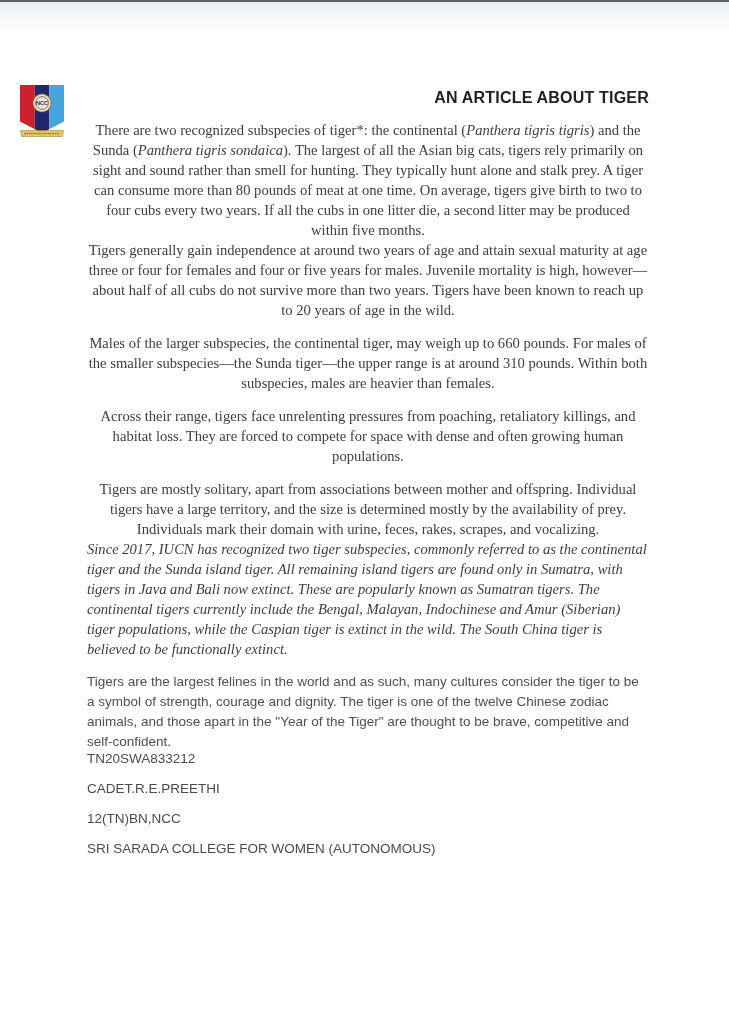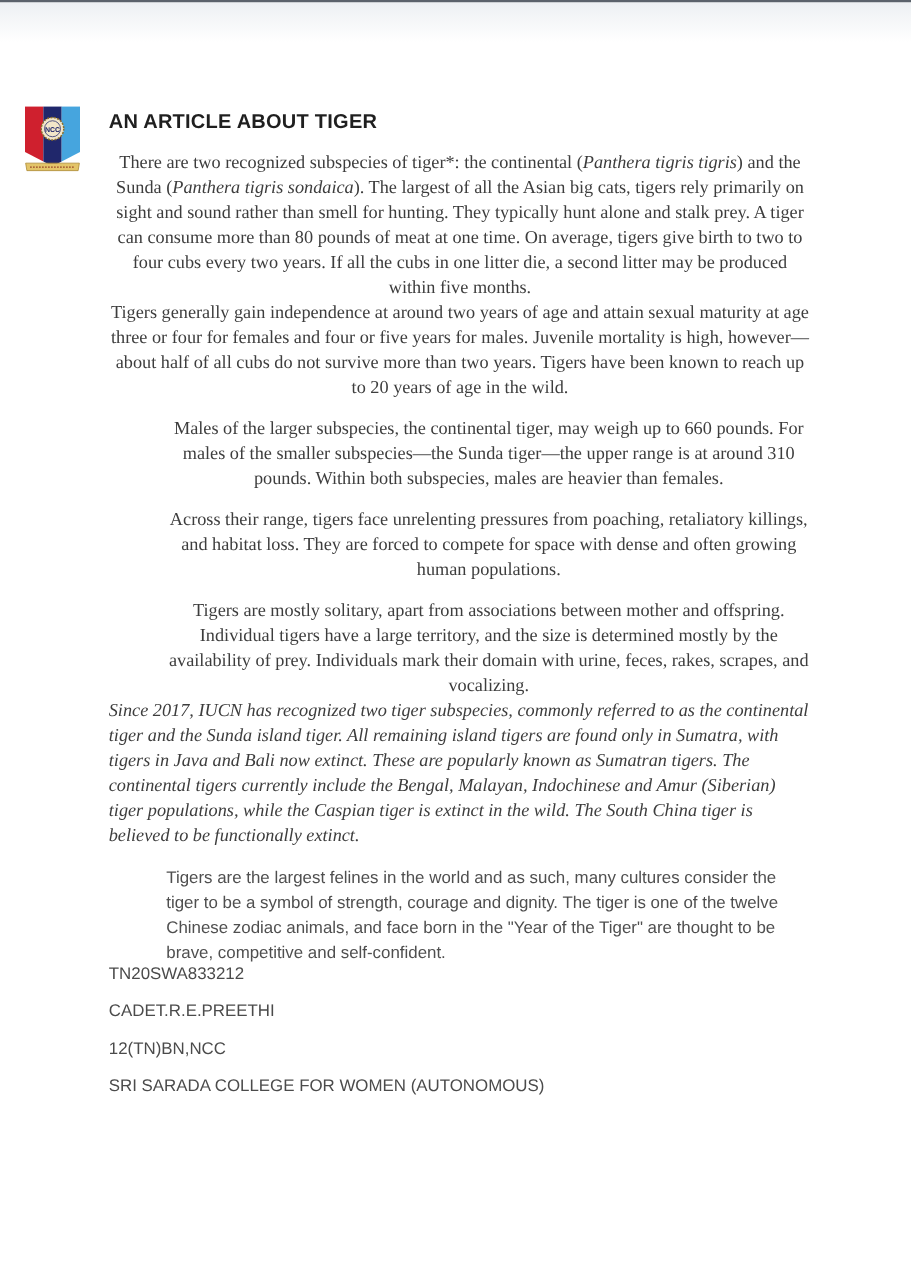--- a/index.html
+++ b/index.html
@@ -22,21 +22,21 @@
   }
   .logo {
     position: absolute; left: 19px; top: 84px;
     width: 46px; height: 54px;
   }
   .content {
     position: absolute; left: 87px; top: 84px; width: 562px;
   }
   .title {
     margin: 4px 0 12px 0;
-    text-align: left;
+    text-align: right;
     font-family: "Liberation Sans", sans-serif;
     font-size: 16px;
     font-weight: bold;
     letter-spacing: 0.2px;
     color: #1f1f1f;
     line-height: 20px;
   }
   .para { margin: 0; }
   .para.serif {
     font-family: "Liberation Serif", serif;
@@ -52,21 +52,21 @@
     font-size: 14.6px;
     line-height: 20px;
     color: #3d3d3d;
   }
   .para.sans {
     font-family: "Liberation Sans", sans-serif;
     font-size: 13.5px;
     line-height: 20px;
     color: #4f4f4f;
   }
-  .para.gap { margin-top: 13px; margin-left: 46px; }
+  .para.gap { margin-top: 13px; }
   .signature { }
   .sig-line {
     font-family: "Liberation Sans", sans-serif;
     font-size: 13.5px;
     line-height: 14px;
     color: #4b4b4b;
     margin: 0 0 16px 0;
   }
 </style>
 </head>
@@ -99,21 +99,21 @@
 
   <div class="content">
     <h1 class="title">AN ARTICLE ABOUT TIGER</h1>
     <div id="paragraphs">
         <p class="para serif"><span>There are two recognized subspecies of tiger*: the continental (</span><em>Panthera tigris tigris</em><span>) and the Sunda (</span><em>Panthera tigris sondaica</em><span>). The largest of all the Asian big cats, tigers rely primarily on sight and sound rather than smell for hunting. They typically hunt alone and stalk prey. A tiger can consume more than 80 pounds of meat at one time. On average, tigers give birth to two to four cubs every two years. If all the cubs in one litter die, a second litter may be produced within five months.</span></p>
         <p class="para serif"><span>Tigers generally gain independence at around two years of age and attain sexual maturity at age three or four for females and four or five years for males. Juvenile mortality is high, however—about half of all cubs do not survive more than two years. Tigers have been known to reach up to 20 years of age in the wild.</span></p>
         <p class="para serif gap"><span>Males of the larger subspecies, the continental tiger, may weigh up to 660 pounds. For males of the smaller subspecies—the Sunda tiger—the upper range is at around 310 pounds. Within both subspecies, males are heavier than females.</span></p>
         <p class="para serif gap"><span>Across their range, tigers face unrelenting pressures from poaching, retaliatory killings, and habitat loss. They are forced to compete for space with dense and often growing human populations.</span></p>
         <p class="para serif gap"><span>Tigers are mostly solitary, apart from associations between mother and offspring. Individual tigers have a large territory, and the size is determined mostly by the availability of prey. Individuals mark their domain with urine, feces, rakes, scrapes, and vocalizing.</span></p>
         <p class="para serif-italic"><span>Since 2017, IUCN has recognized two tiger subspecies, commonly referred to as the continental tiger and the Sunda island tiger. All remaining island tigers are found only in Sumatra, with tigers in Java and Bali now extinct. These are popularly known as Sumatran tigers. The continental tigers currently include the Bengal, Malayan, Indochinese and Amur (Siberian) tiger populations, while the Caspian tiger is extinct in the wild. The South China tiger is believed to be functionally extinct.</span></p>
-        <p class="para sans gap"><span>Tigers are the largest felines in the world and as such, many cultures consider the tiger to be a symbol of strength, courage and dignity. The tiger is one of the twelve Chinese zodiac animals, and face born in the "Year of the Tiger" are thought to be brave, competitive and self-confident.</span></p>
+        <p class="para sans gap"><span>Tigers are the largest felines in the world and as such, many cultures consider the tiger to be a symbol of strength, courage and dignity. The tiger is one of the twelve Chinese zodiac animals, and those apart in the "Year of the Tiger" are thought to be brave, competitive and self-confident.</span></p>
       </div>
     <div id="signature" class="signature">
         <p class="sig-line">TN20SWA833212</p>
         <p class="sig-line">CADET.R.E.PREETHI</p>
         <p class="sig-line">12(TN)BN,NCC</p>
         <p class="sig-line">SRI SARADA COLLEGE FOR WOMEN (AUTONOMOUS)</p>
       </div>
   </div>
 
 </div>

